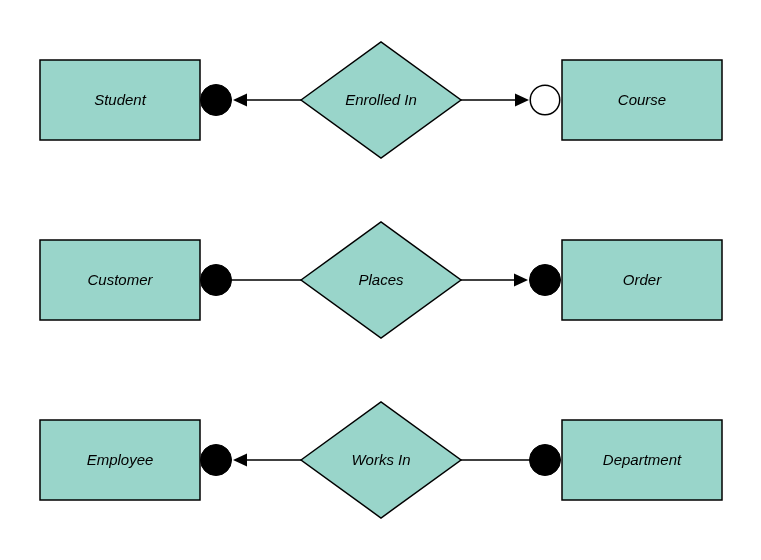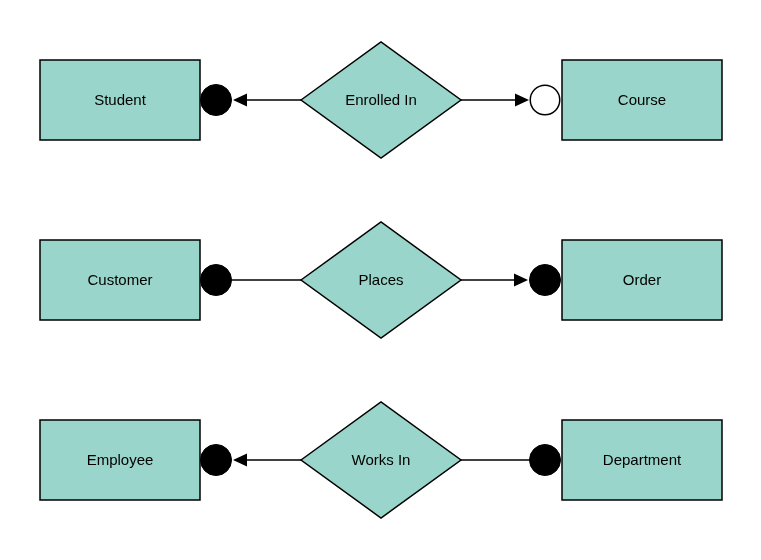--- a/index.html
+++ b/index.html
@@ -8,20 +8,21 @@
     background: #ffffff;
     width: 761px;
     height: 560px;
     overflow: hidden;
     font-family: "Liberation Sans", sans-serif;
   }
   .canvas-wrap {
     width: 631px;
     height: 560px;
     background: var(--canvas-bg, #ffffff);
+    font-style: italic;
   }
   svg { display: block; }
   .shape {
     fill: var(--shape-fill, #99d5ca);
     stroke: var(--shape-stroke, #000000);
     stroke-width: 1.5;
   }
   .connector-line {
     stroke: var(--connector-color, #000000);
     stroke-width: 1.5;

